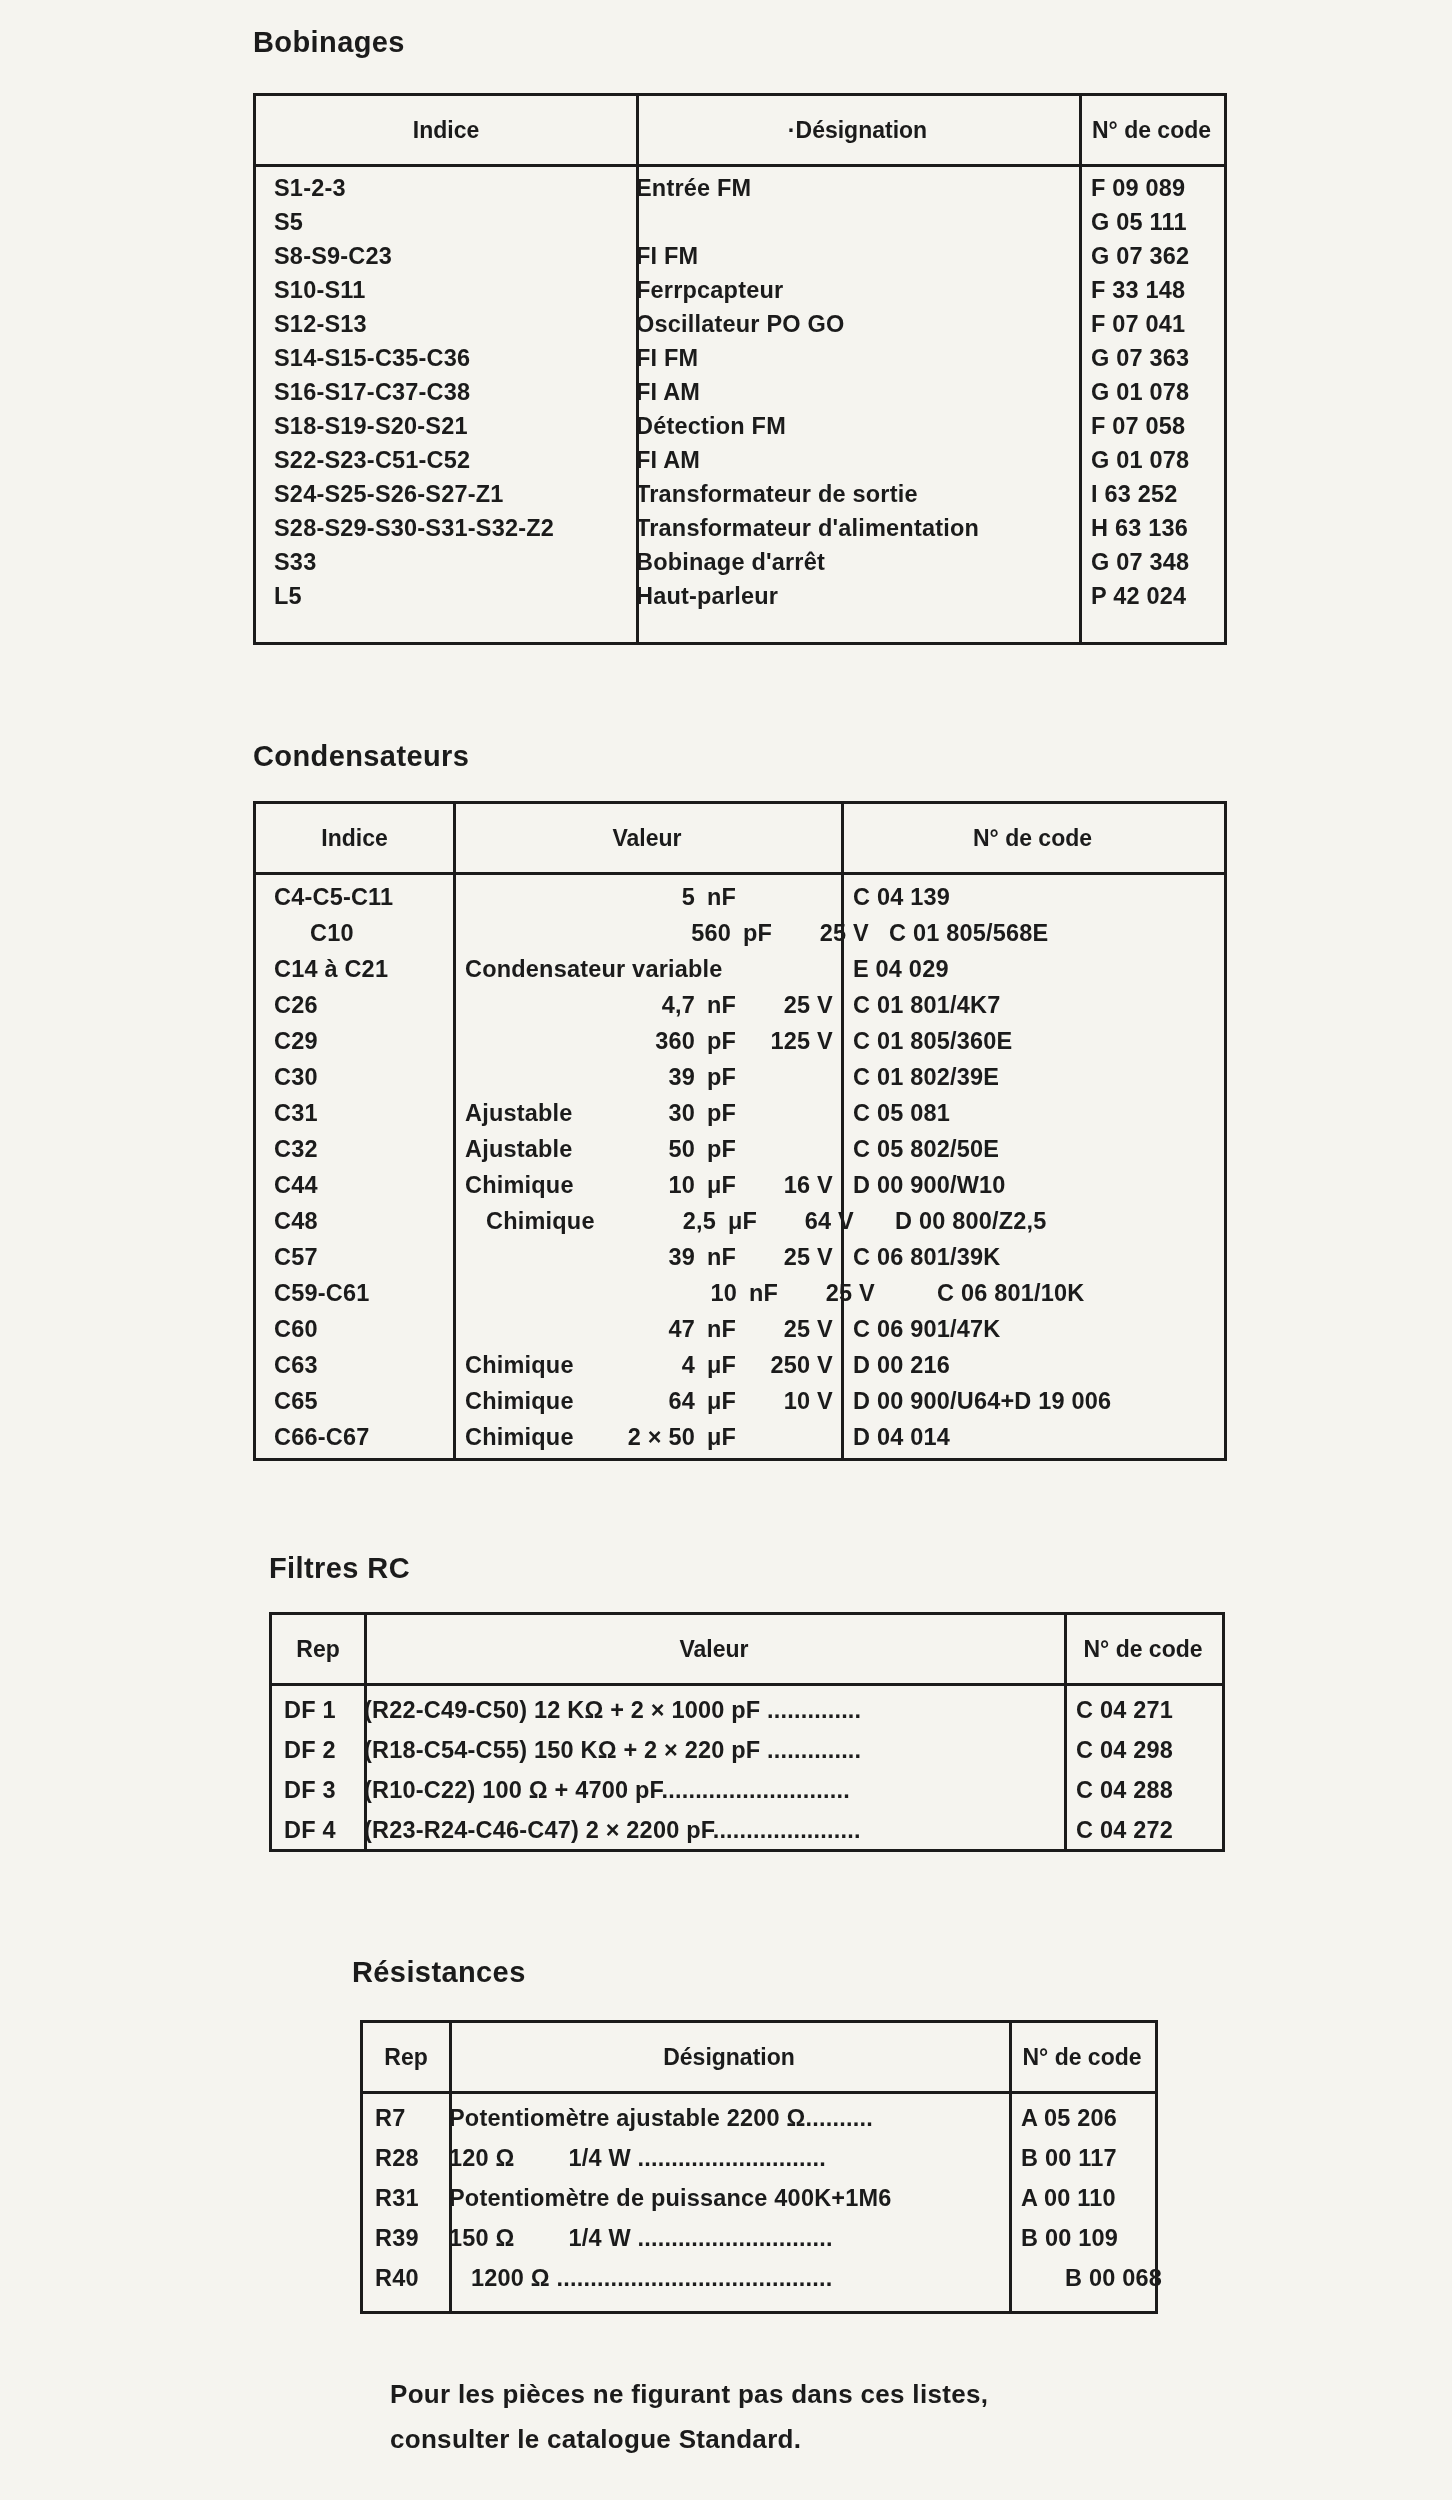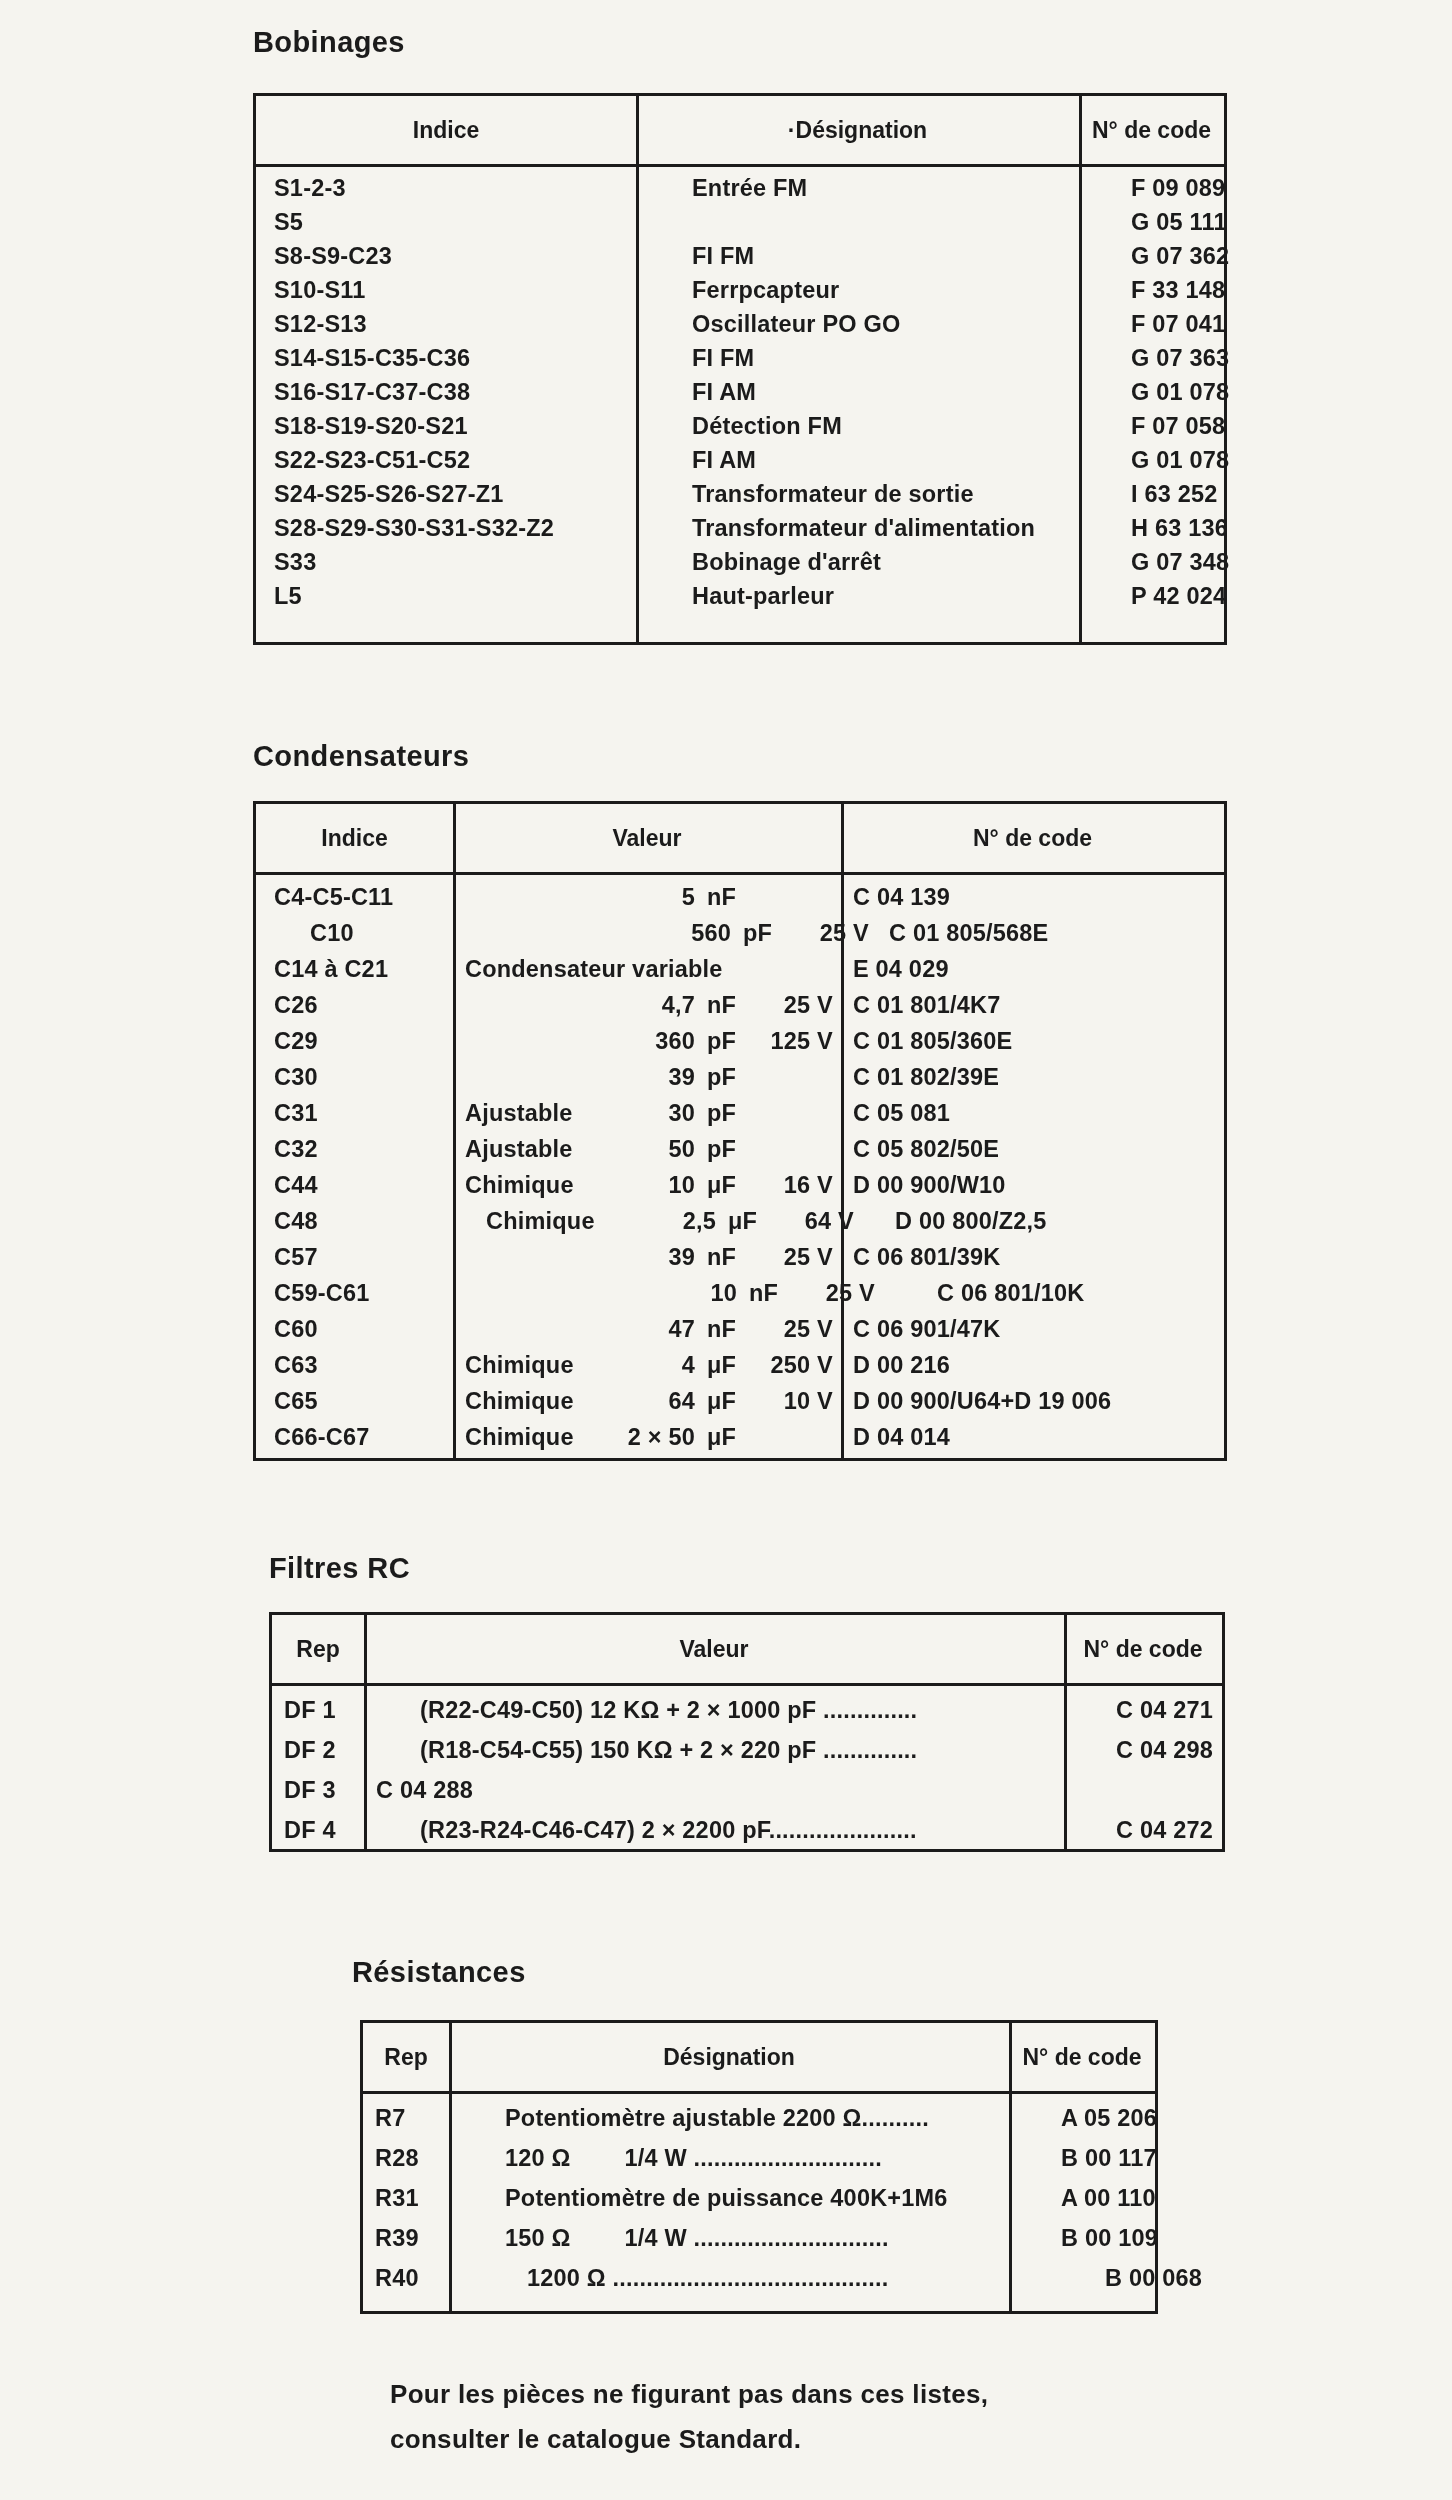--- a/index.html
+++ b/index.html
@@ -19,21 +19,21 @@
   .hcell { text-align:center; white-space:nowrap; }
   .tbody { margin-top:3px; padding-top:4px; }
   .trow { display:flex; align-items:center; }
   .cell { white-space:nowrap; font-size:23.5px; overflow:visible; flex:0 0 auto; display:flex; align-items:center; letter-spacing:.2px; }
   .pre { white-space:pre; }
   
   .w380{width:380px;} .w443{width:443px;} .w145{width:145px;}
   .w197{width:197px;} .w388{width:388px;} .w383{width:383px;}
   .w92{width:92px;}  .w700{width:700px;} .w158{width:158px;}
   .w86{width:86px;}  .w560{width:560px;} .w146{width:146px;}
-  .pl18{padding-left:18px;} .pl16{padding-left:16px;margin-left:40px;} .pl12{padding-left:12px;}
+  .pl18{padding-left:18px;} .pl16{} .pl12{padding-left:12px;}
   
   .vprefix{display:inline-block;width:150px;white-space:nowrap;}
   .vval{display:inline-block;width:80px;text-align:right;white-space:nowrap;}
   .vunit{display:inline-block;width:56px;margin-left:12px;white-space:nowrap;}
   .vvolt{display:inline-block;width:70px;text-align:right;white-space:nowrap;}
   .footer { position:absolute; left:390px; top:2372px; font-size:26px; line-height:45px; letter-spacing:.3px; }
 </style>
 </head>
 <body>
 
@@ -306,20 +306,21 @@
         <div class="cell w700 pl16">(R22-C49-C50) 12 KΩ + 2 × 1000 pF ..............</div>
         <div class="cell w158 pl12">C 04 271</div>
       </div>
       <div class="trow" style="height: 40px;">
         <div class="cell w92 pl12">DF 2</div>
         <div class="cell w700 pl16">(R18-C54-C55) 150 KΩ + 2 × 220 pF ..............</div>
         <div class="cell w158 pl12">C 04 298</div>
       </div>
       <div class="trow" style="height: 40px;">
         <div class="cell w92 pl12">DF 3</div>
+        <div class="cell w700 pl16">(R10-C22) 100 Ω + 4700 pF............................</div>
         <div class="cell w158 pl12">C 04 288</div>
       </div>
       <div class="trow" style="height: 40px;">
         <div class="cell w92 pl12">DF 4</div>
         <div class="cell w700 pl16">(R23-R24-C46-C47) 2 × 2200 pF......................</div>
         <div class="cell w158 pl12">C 04 272</div>
       </div>
     </div>
 </div>
 

